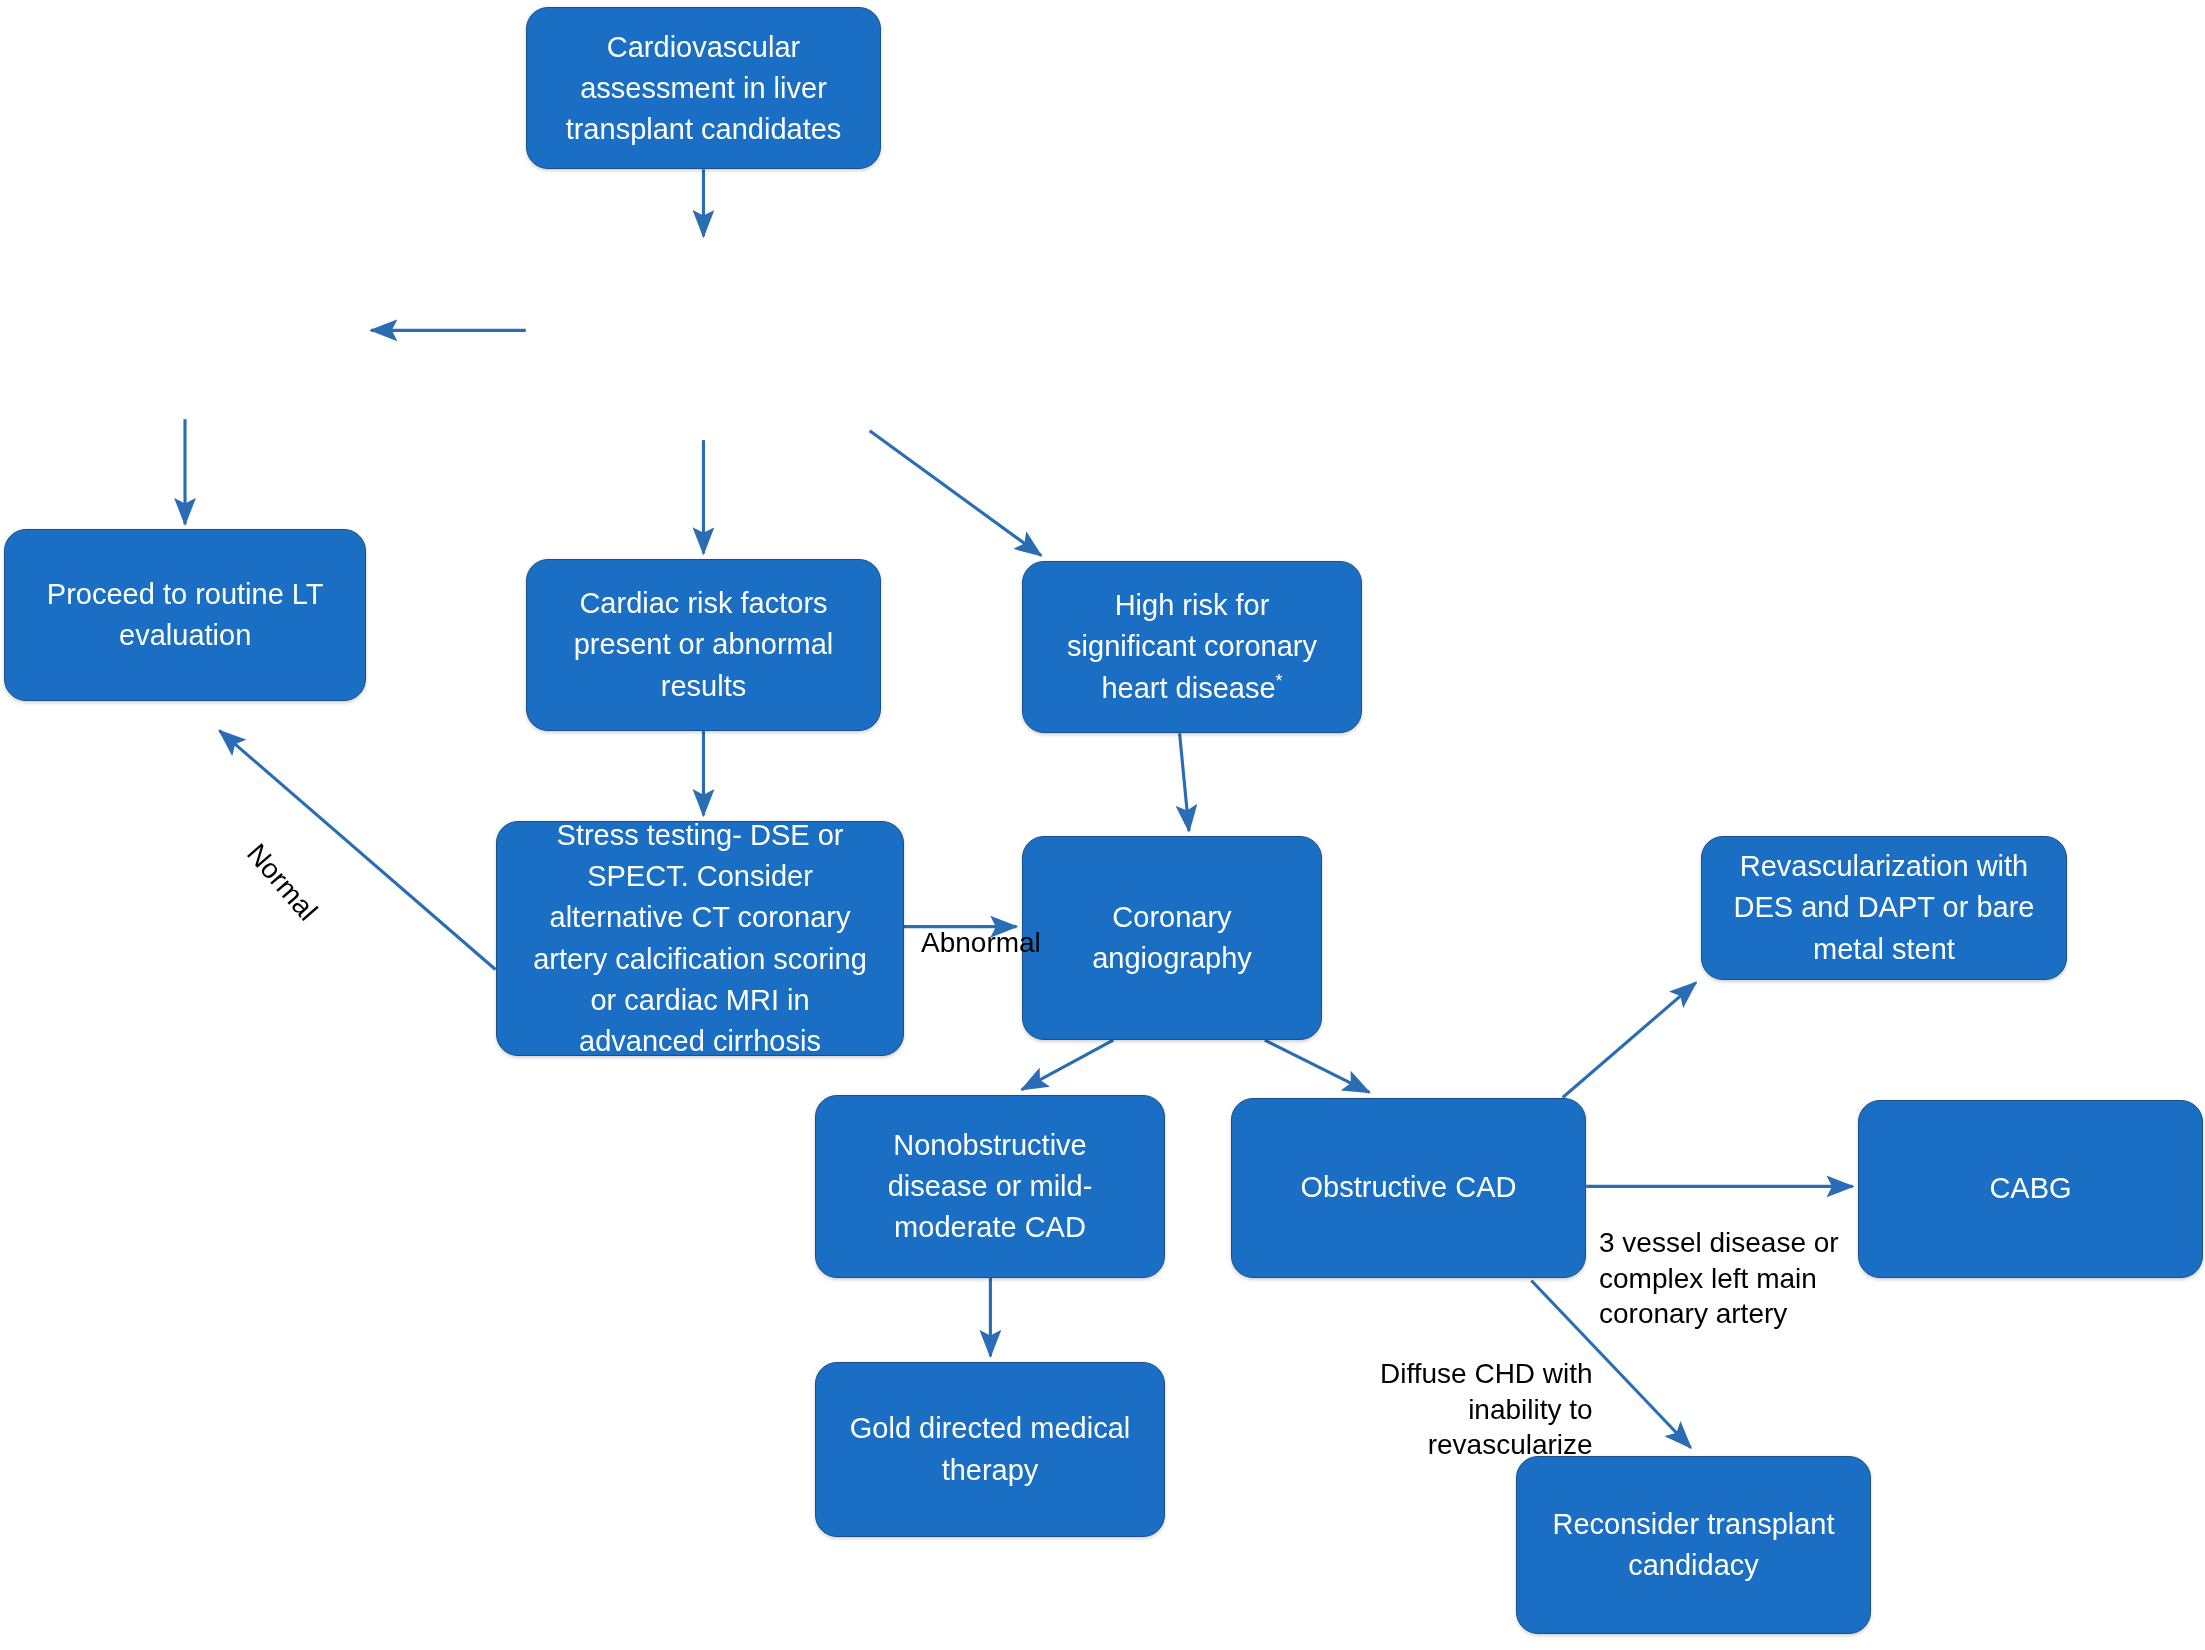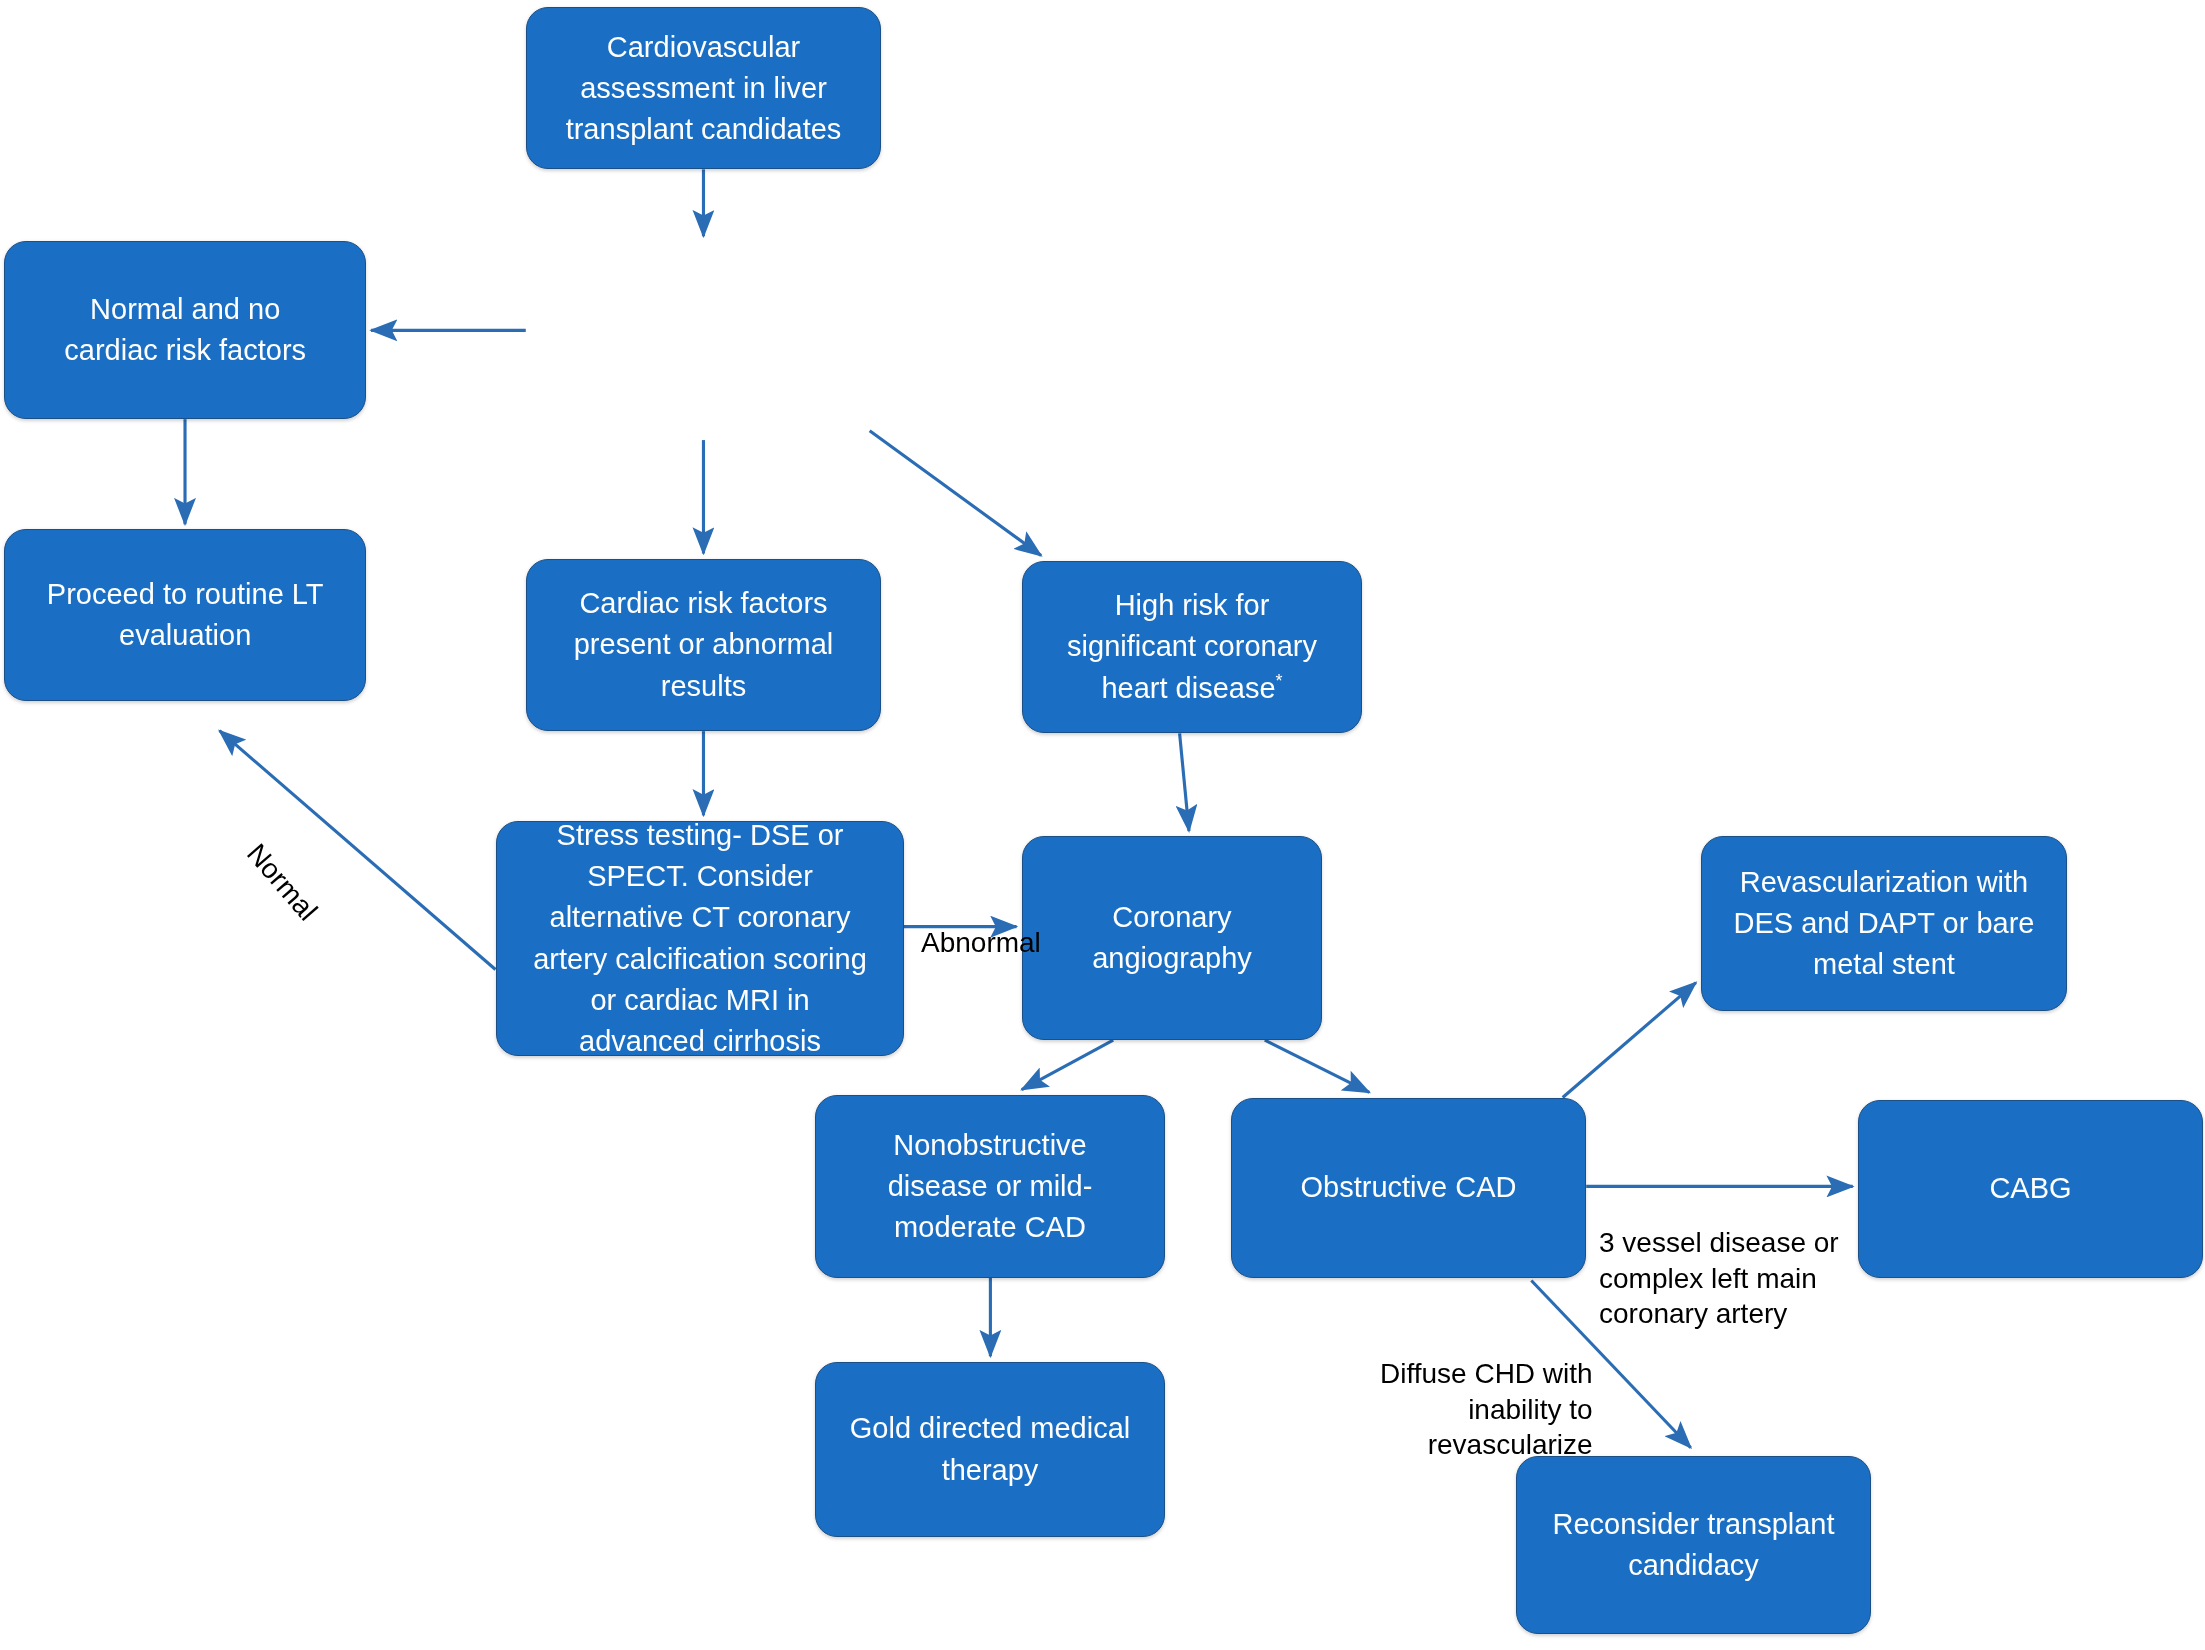--- a/index.html
+++ b/index.html
@@ -100,24 +100,20 @@
     <line x1="3035" y1="2270" x2="3545" y2="2270" stroke="#2a6db5" stroke-width="6" marker-end="url(#arrowhead)"></line>
 
     <line x1="2930" y1="2450" x2="3235" y2="2770" stroke="#2a6db5" stroke-width="6" marker-end="url(#arrowhead)"></line>
   </svg>
 
   <div class="node" style="left: 526px; top: 7.3px; width: 355px; height: 162px; background: rgb(26, 111, 196); border-color: rgb(27, 79, 134);">
     <span>Cardiovascular
 assessment in liver
 transplant candidates</span>
   </div>
-  <div class="node" style="left: 4.2px; top: 241px; width: 362px; height: 178px; background: rgb(26, 111, 196); border-color: rgb(27, 79, 134);">
-    <span>Normal and no
-cardiac risk factors</span>
-  </div>
   <div class="node" style="left: 4.2px; top: 529px; width: 362px; height: 172px; background: rgb(26, 111, 196); border-color: rgb(27, 79, 134);">
     <span>Proceed to routine LT
 evaluation</span>
   </div>
   <div class="node" style="left: 526px; top: 559px; width: 355px; height: 172px; background: rgb(26, 111, 196); border-color: rgb(27, 79, 134);">
     <span>Cardiac risk factors
 present or abnormal
 results</span>
   </div>
   <div class="node" style="left: 1022px; top: 561px; width: 340px; height: 172px; background: rgb(26, 111, 196); border-color: rgb(27, 79, 134);">
@@ -130,21 +126,21 @@
 SPECT. Consider
 alternative CT coronary
 artery calcification scoring
 or cardiac MRI in
 advanced cirrhosis</span>
   </div>
   <div class="node" style="left: 1022px; top: 836px; width: 300px; height: 204px; background: rgb(26, 111, 196); border-color: rgb(27, 79, 134);">
     <span>Coronary
 angiography</span>
   </div>
-  <div class="node" style="left: 1701px; top: 836px; width: 366px; height: 175px; background: rgb(26, 111, 196); border-color: rgb(27, 79, 134);">
+  <div class="node" style="left: 1701px; top: 836px; width: 366px; height: 144px; background: rgb(26, 111, 196); border-color: rgb(27, 79, 134);">
     <span>Revascularization with
 DES and DAPT or bare
 metal stent</span>
   </div>
   <div class="node" style="left: 815px; top: 1095px; width: 350px; height: 183px; background: rgb(26, 111, 196); border-color: rgb(27, 79, 134);">
     <span>Nonobstructive
 disease or mild-
 moderate CAD</span>
   </div>
   <div class="node" style="left: 1231px; top: 1098px; width: 355px; height: 180px; background: rgb(26, 111, 196); border-color: rgb(27, 79, 134);">

